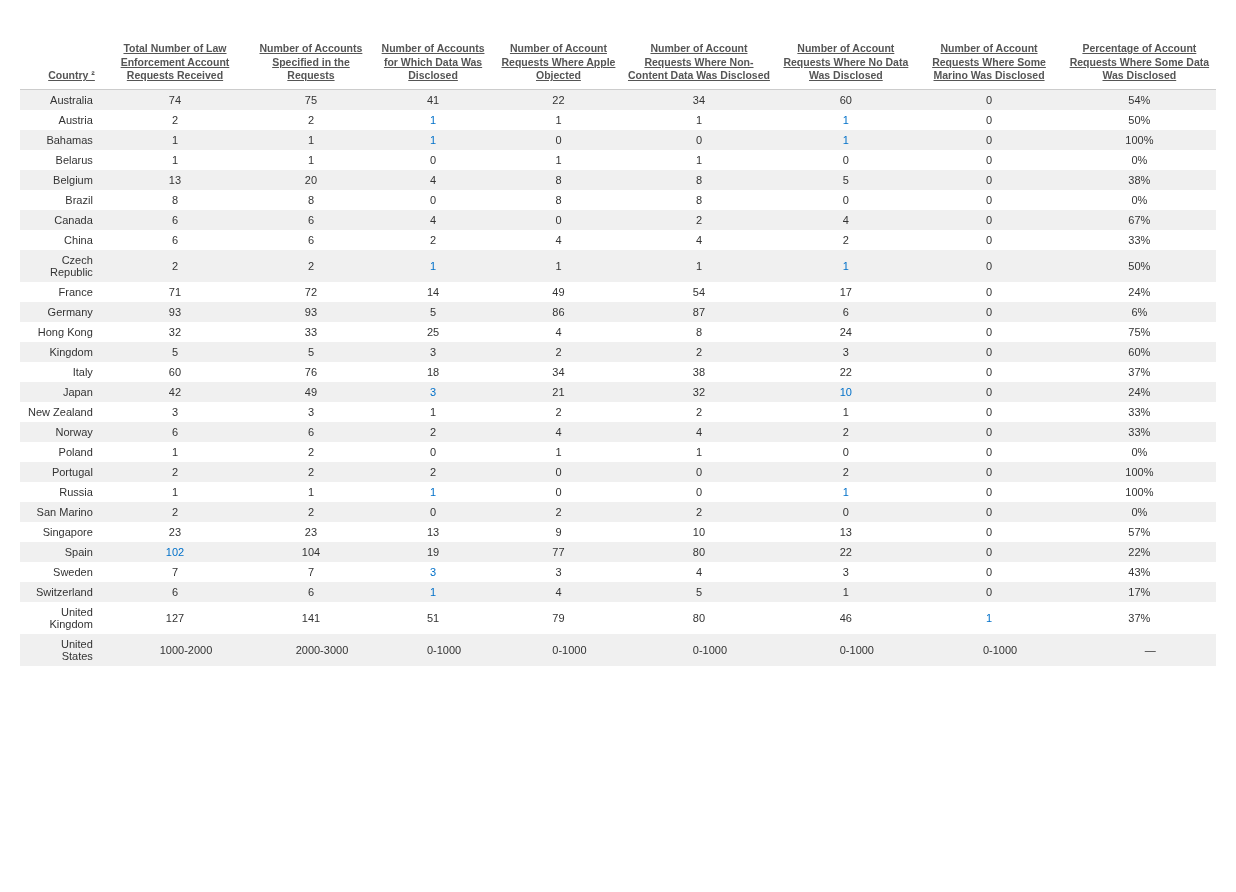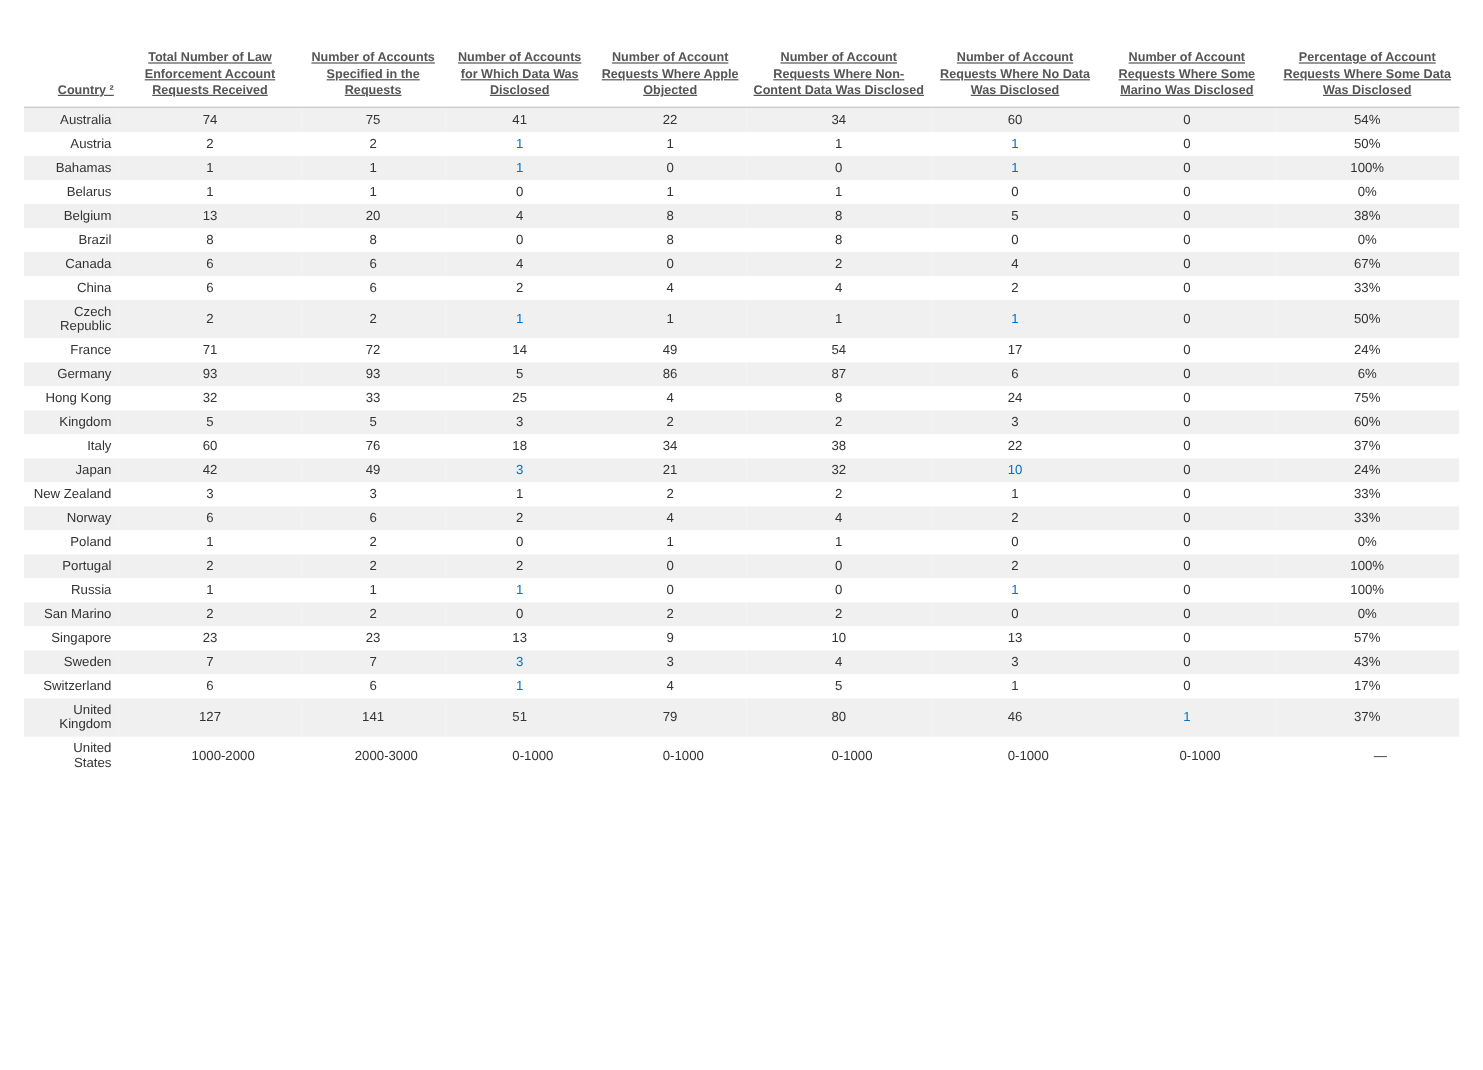--- a/index.html
+++ b/index.html
@@ -322,20 +322,31 @@
         <td>23</td>
         <td>23</td>
         <td>13</td>
         <td>9</td>
         <td>10</td>
         <td>13</td>
         <td>0</td>
         <td>57%</td>
       </tr>
       <tr>
+        <td>Spain</td>
+        <td class="blue">102</td>
+        <td>104</td>
+        <td>19</td>
+        <td>77</td>
+        <td>80</td>
+        <td>22</td>
+        <td>0</td>
+        <td>22%</td>
+      </tr>
+      <tr>
         <td>Sweden</td>
         <td>7</td>
         <td>7</td>
         <td class="blue">3</td>
         <td>3</td>
         <td>4</td>
         <td>3</td>
         <td>0</td>
         <td>43%</td>
       </tr>

